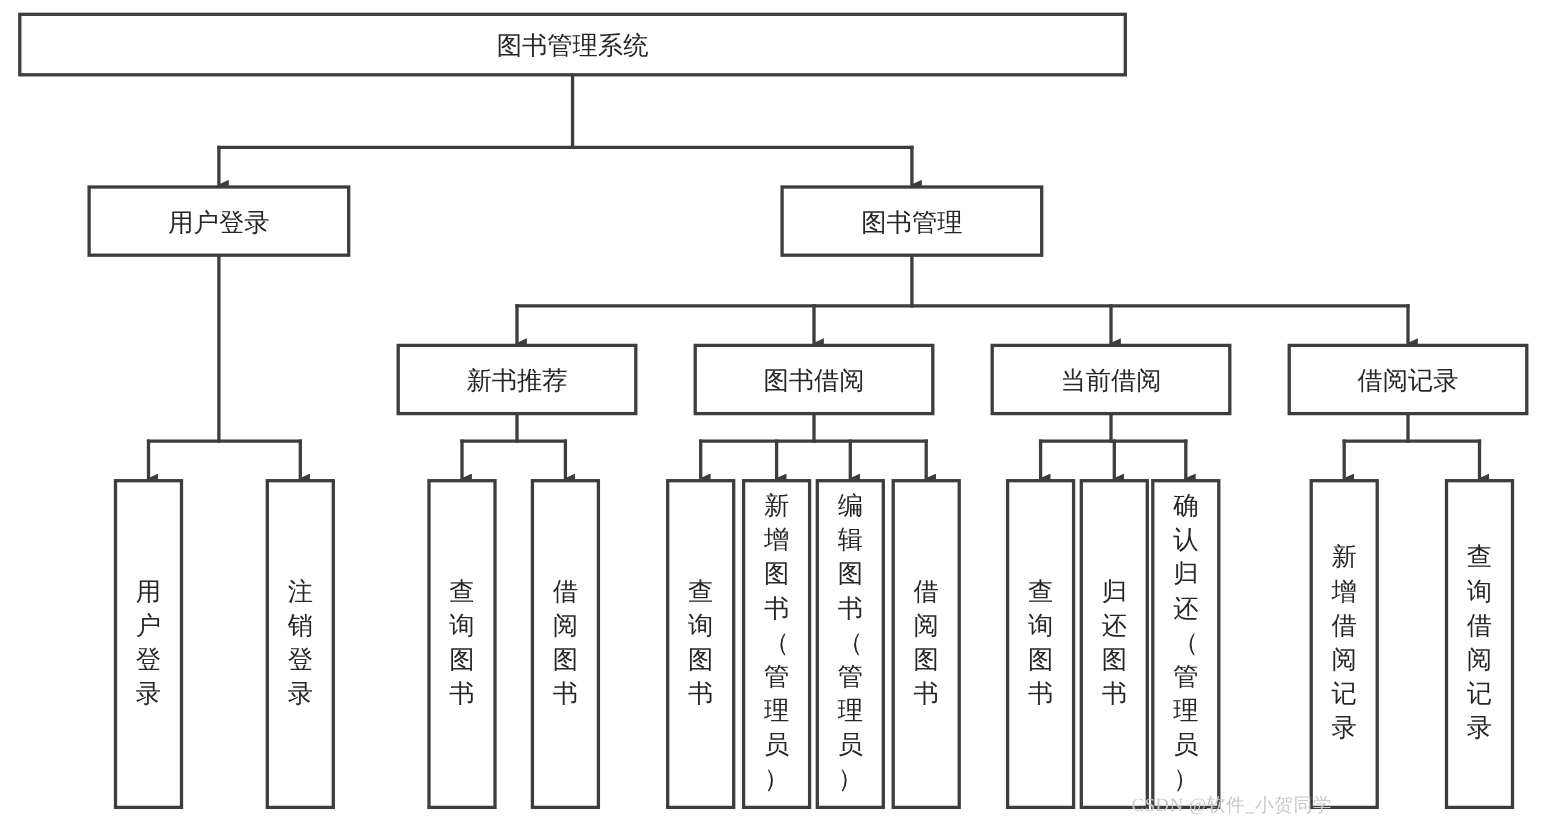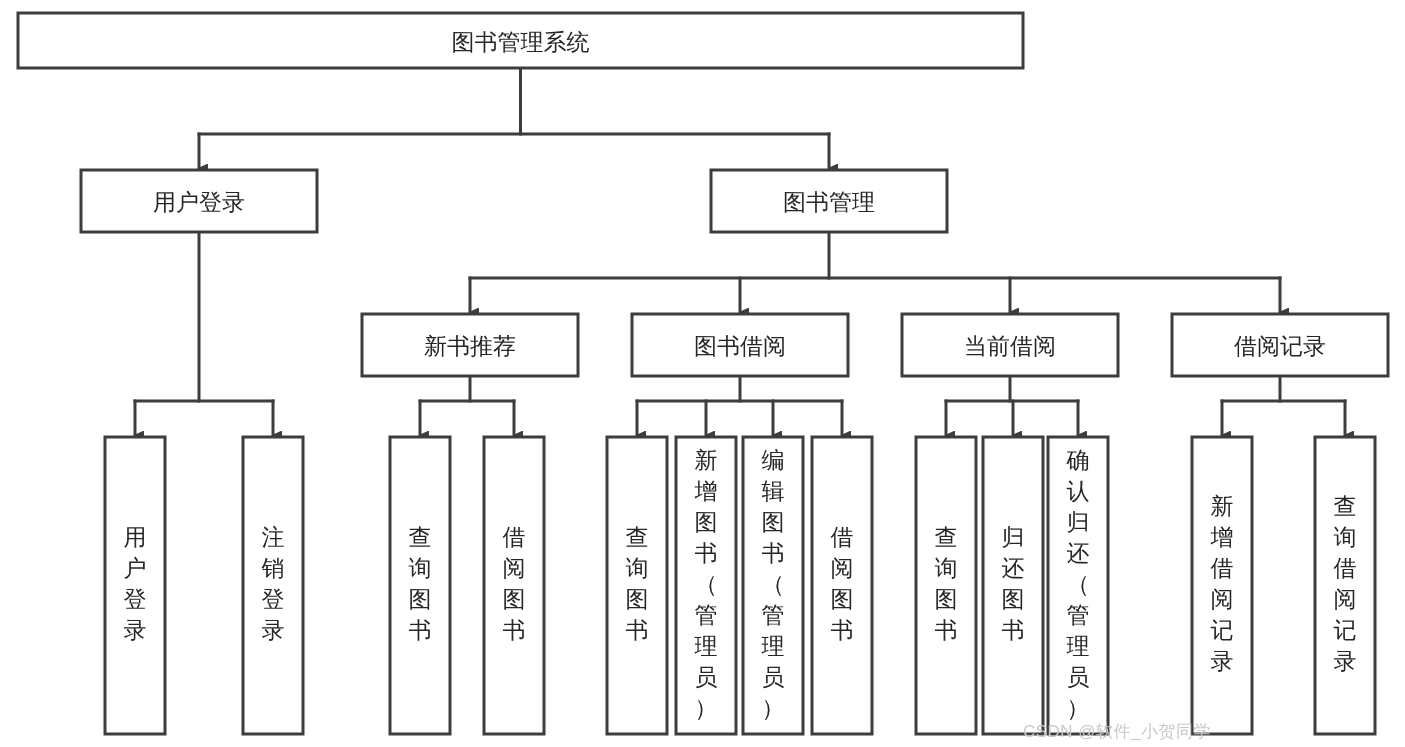--- a/index.html
+++ b/index.html
@@ -7,21 +7,21 @@
        font-family:"Liberation Sans","DejaVu Sans",sans-serif;}
   #diagram-root{position:relative;width:1219px;height:747px;background:#fff;}
   svg#diagram-canvas{position:absolute;left:0;top:0;width:1405px;height:747px;display:block;}
   .node-rect{fill:#ffffff;stroke:#3d3d3d;stroke-width:3;}
   .edge-line{stroke:#3d3d3d;stroke-width:3;fill:none;stroke-linecap:square;}
   .node-label{fill:#262626;font-family:"Liberation Sans","DejaVu Sans",sans-serif;
               font-size:23px;text-anchor:middle;dominant-baseline:central;}
   .node-label-vert{fill:#262626;font-family:"Liberation Sans","DejaVu Sans",sans-serif;
               font-size:23px;text-anchor:middle;}
   .watermark{position:absolute;right:8px;bottom:4px;color:#c8c8c8;
-             font-size:17px;font-family:Liberation Sans, sans-serif;
+             font-size:17px;font-family:Liberation Serif, serif;
              white-space:nowrap;letter-spacing:0.5px;}
 </style>
 </head>
 <body>
 
 <div id="diagram-root">
   <svg id="diagram-canvas" viewBox="0 0 1405 747" xmlns="http://www.w3.org/2000/svg">
     <defs>
       <marker id="arrowhead" markerWidth="9" markerHeight="10" refX="4.5" refY="9" orient="auto" markerUnits="userSpaceOnUse">
         <path d="M0,0 L9,0 L4.5,10 Z" fill="#3d3d3d"></path>

